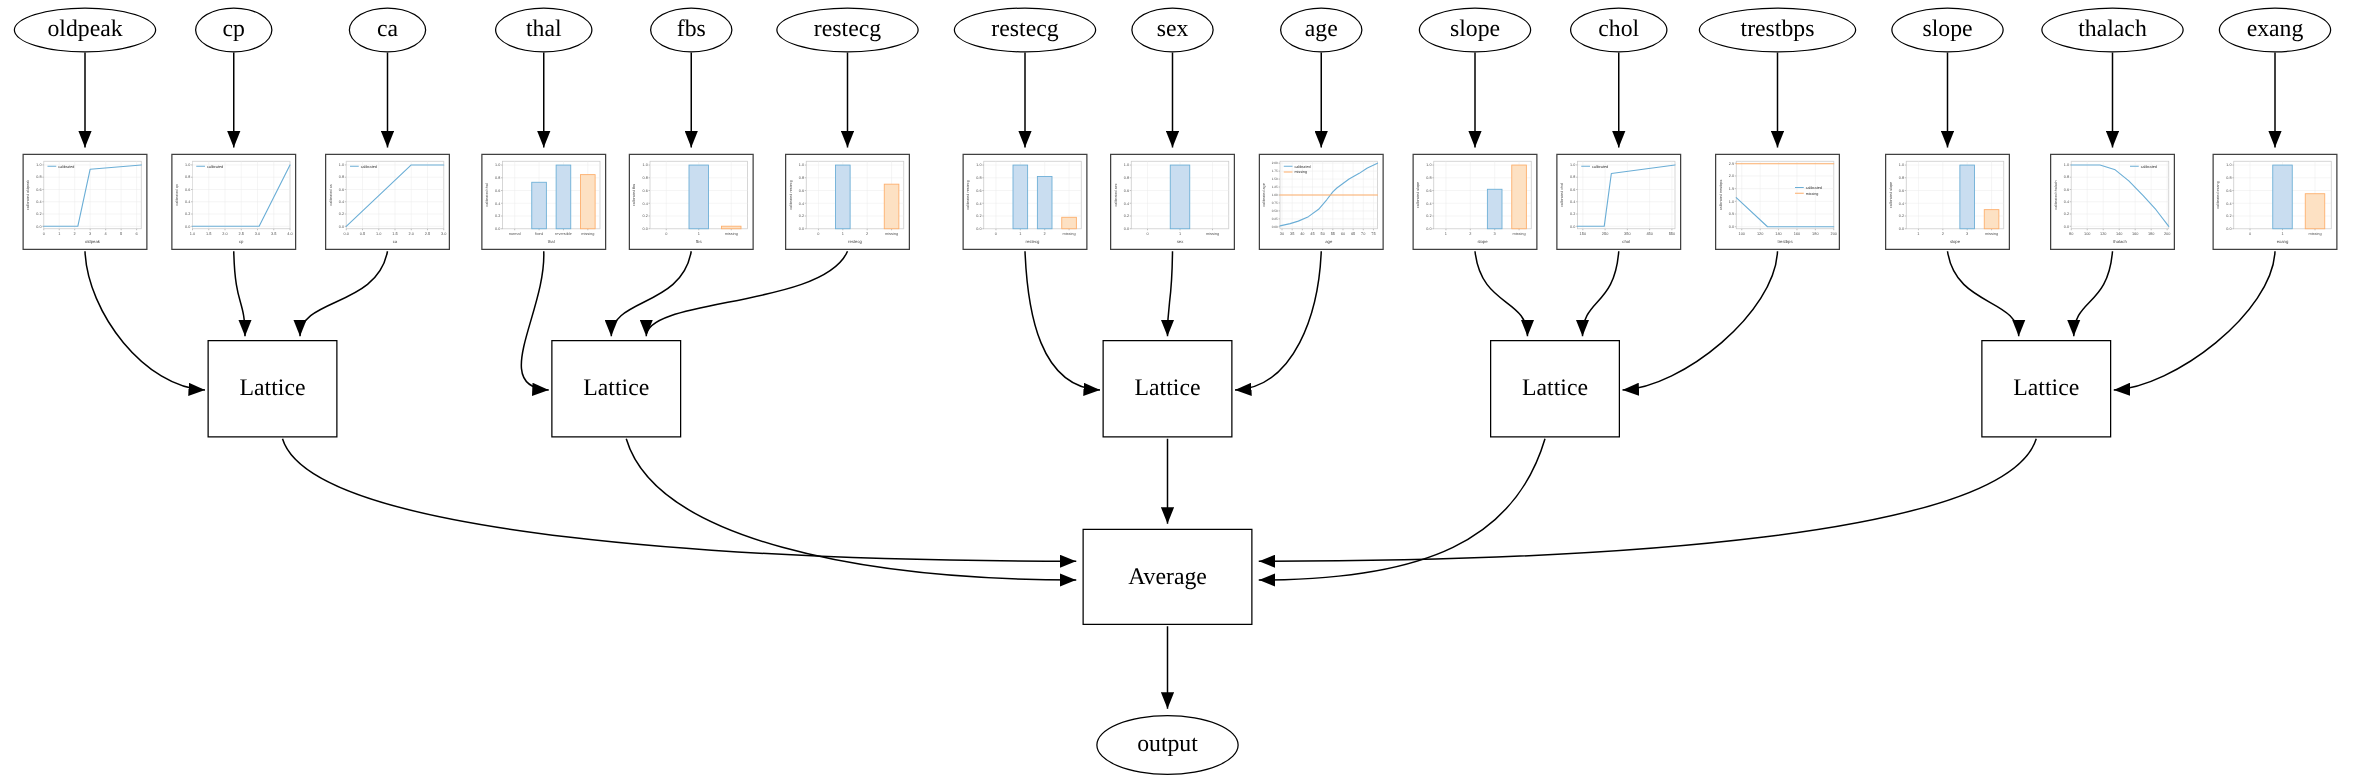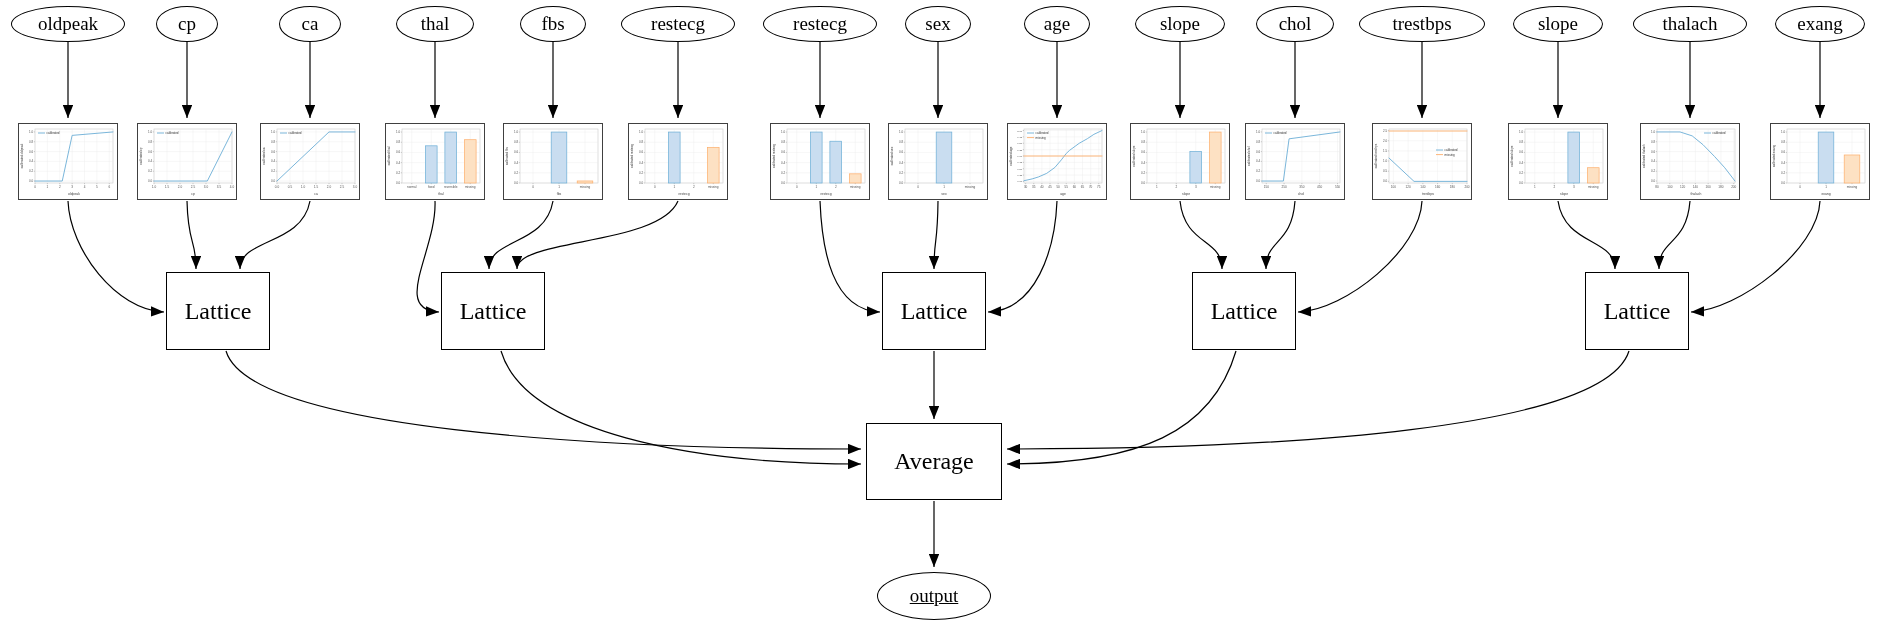--- a/index.html
+++ b/index.html
@@ -4,21 +4,21 @@
 <style>
   html,body{margin:0;padding:0;}
   body{width:1884px;height:627px;background:#ffffff;position:relative;overflow:hidden;
        font-family:"Liberation Serif","DejaVu Serif",serif;}
   #canvas{position:absolute;left:0;top:0;width:1565px;height:627px;}
   #edges{position:absolute;left:0;top:0;z-index:0;}
   .node-ellipse{position:absolute;z-index:2;border:1.4px solid #000;border-radius:50%;
       display:flex;align-items:center;justify-content:center;font-size:19px;color:#000;
       background:#fff;box-sizing:border-box;white-space:nowrap;}
   .node-box{position:absolute;z-index:2;border:1.4px solid #000;
-      display:flex;align-items:center;justify-content:center;font-size:24px;color:#000;
+      display:flex;align-items:center;justify-content:center;font-size:19px;color:#000;
       background:#fff;box-sizing:border-box;}
   .chart-node{position:absolute;z-index:1;border:1px solid #404040;background:#fff;
       box-sizing:border-box;width:100px;height:77px;}
   .chart-node svg{display:block;}
 </style>
 </head>
 <body>
 
 <div id="canvas">
     <svg id="edges" width="1884" height="627">
@@ -938,14 +938,14 @@
           <rect x="73.2" y="30.9811320754717" width="15.6" height="28.0188679245283" fill="#fde1c3" stroke="#fdae6b" stroke-width="0.7"></rect>
         </g>
       </svg>
     </div>
     <div class="node-box" style="left: 166px; top: 272px; width: 104px; height: 78px;">Lattice</div>
     <div class="node-box" style="left: 441px; top: 272px; width: 104px; height: 78px;">Lattice</div>
     <div class="node-box" style="left: 882px; top: 272px; width: 104px; height: 78px;">Lattice</div>
     <div class="node-box" style="left: 1192px; top: 272px; width: 104px; height: 78px;">Lattice</div>
     <div class="node-box" style="left: 1585px; top: 272px; width: 104px; height: 78px;">Lattice</div>
     <div class="node-box" style="left: 866px; top: 423px; width: 136px; height: 77px; font-family: Liberation Serif, serif;">Average</div>
-    <div class="node-ellipse" style="left: 877px; top: 572px; width: 114px; height: 48px; text-decoration: underline;">output</div>
+    <div class="node-ellipse" style="left: 877px; top: 572px; width: 114px; height: 48px;">output</div>
   </div>
 
 </body></html>

